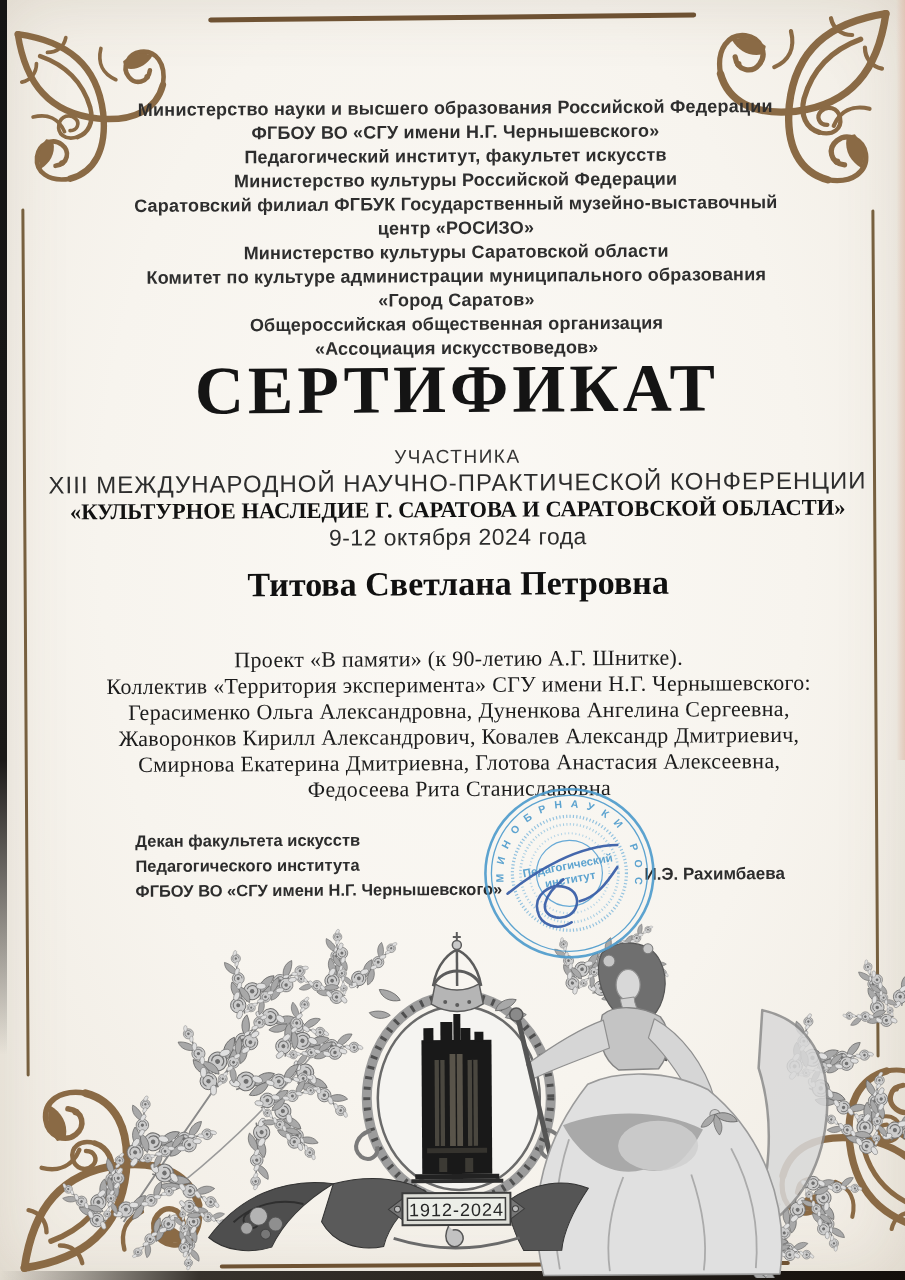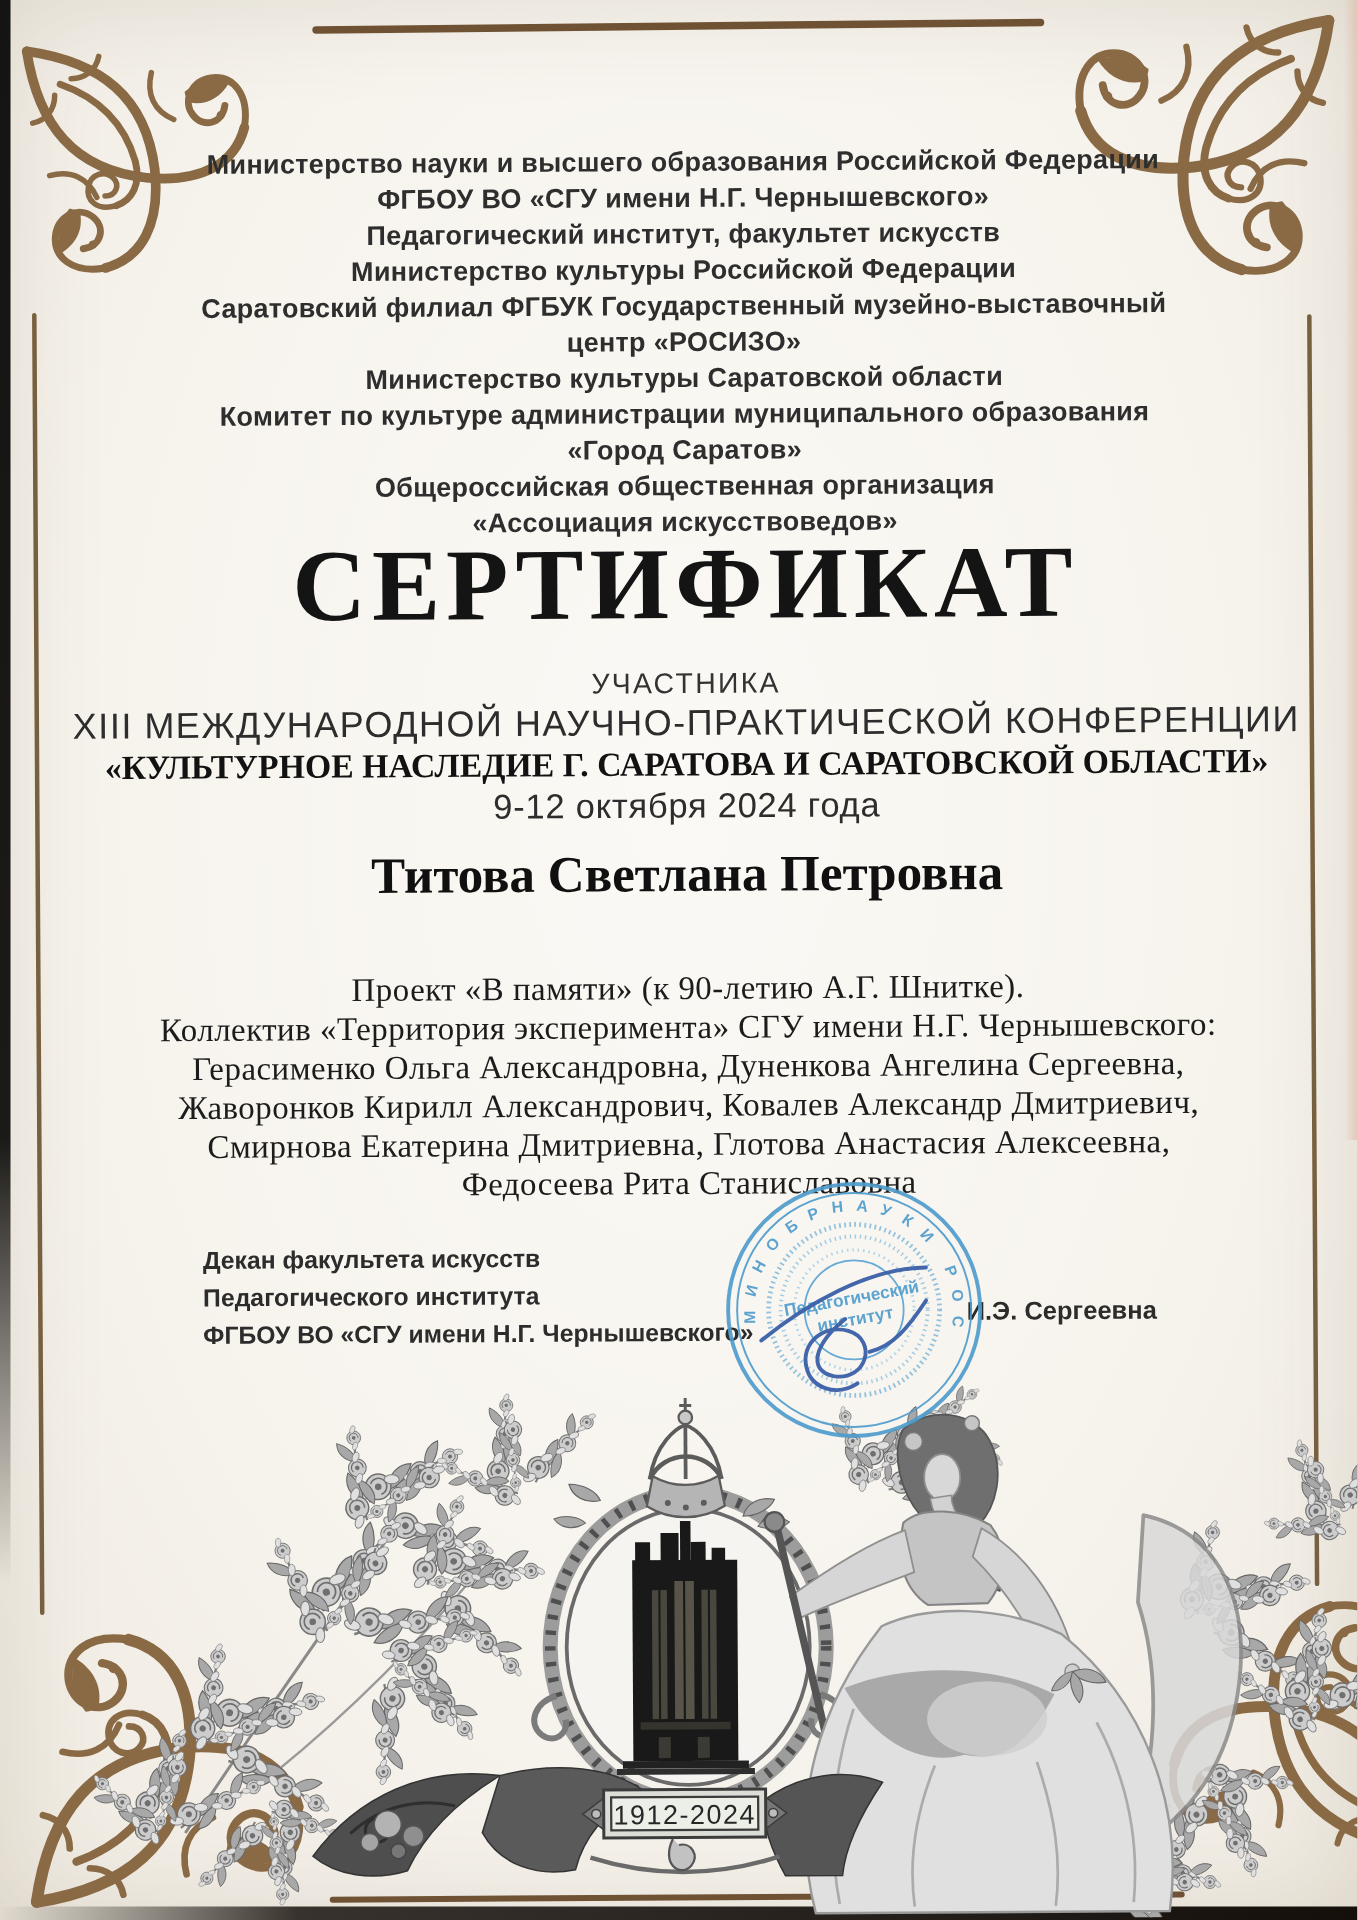--- a/index.html
+++ b/index.html
@@ -152,21 +152,21 @@
       <div>Жаворонков Кирилл Александрович, Ковалев Александр Дмитриевич,</div>
       <div>Смирнова Екатерина Дмитриевна, Глотова Анастасия Алексеевна,</div>
       <div>Федосеева Рита Станиславовна</div>
     </div>
 
     <div class="sig">
       <div>Декан факультета искусств</div>
       <div>Педагогического института</div>
       <div>ФГБОУ ВО «СГУ имени Н.Г. Чернышевского»</div>
     </div>
-    <div class="signame">И.Э. Сергеевна</div>
+    <div class="signame">И.Э. Рахимбаева</div>
 
     <svg class="artwork" viewBox="0 0 905 360">
 
       <g>
         <path d="M120,300 C160,240 210,170 262,96" fill="none" stroke="#8a8a8a" stroke-width="2"></path>
         <path d="M180,260 C230,220 280,170 322,120" fill="none" stroke="#9a9a9a" stroke-width="1.6"></path>
         <use href="#cluster" transform="translate(250,70)"></use>
         <use href="#cluster" transform="translate(300,120) rotate(30)"></use>
         <use href="#cluster" transform="translate(215,140) rotate(-20) scale(1.1)"></use>
         <use href="#cluster" transform="translate(280,190) rotate(80) scale(0.95)"></use>

